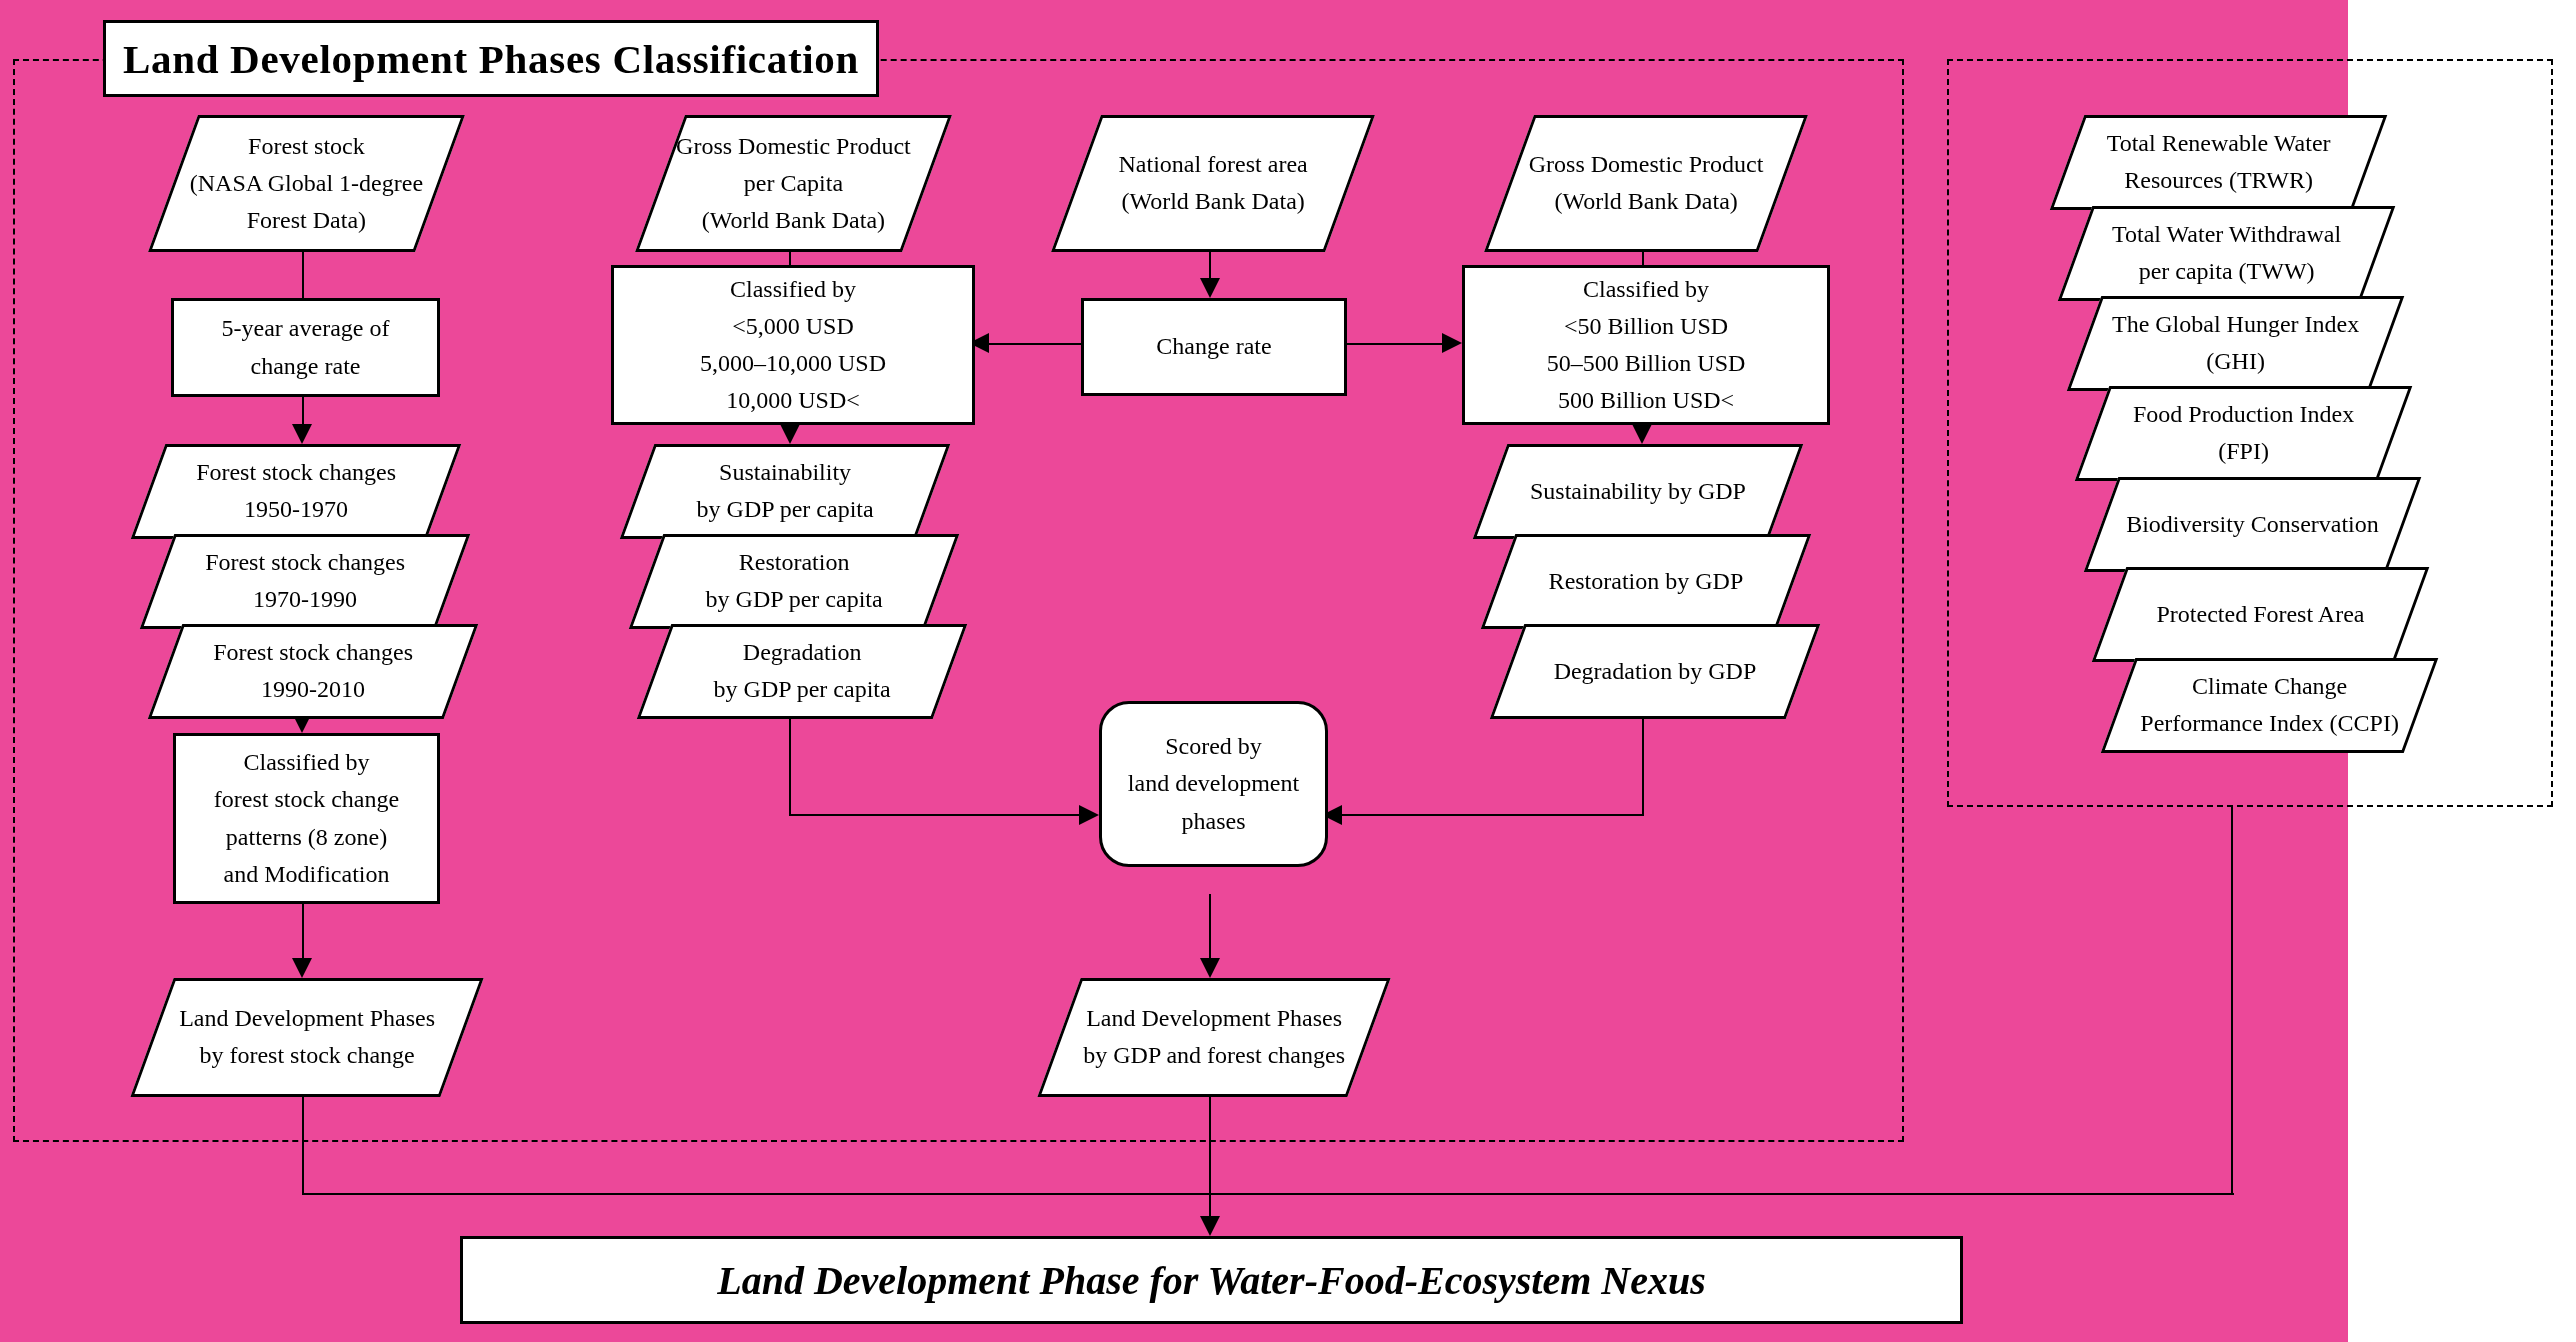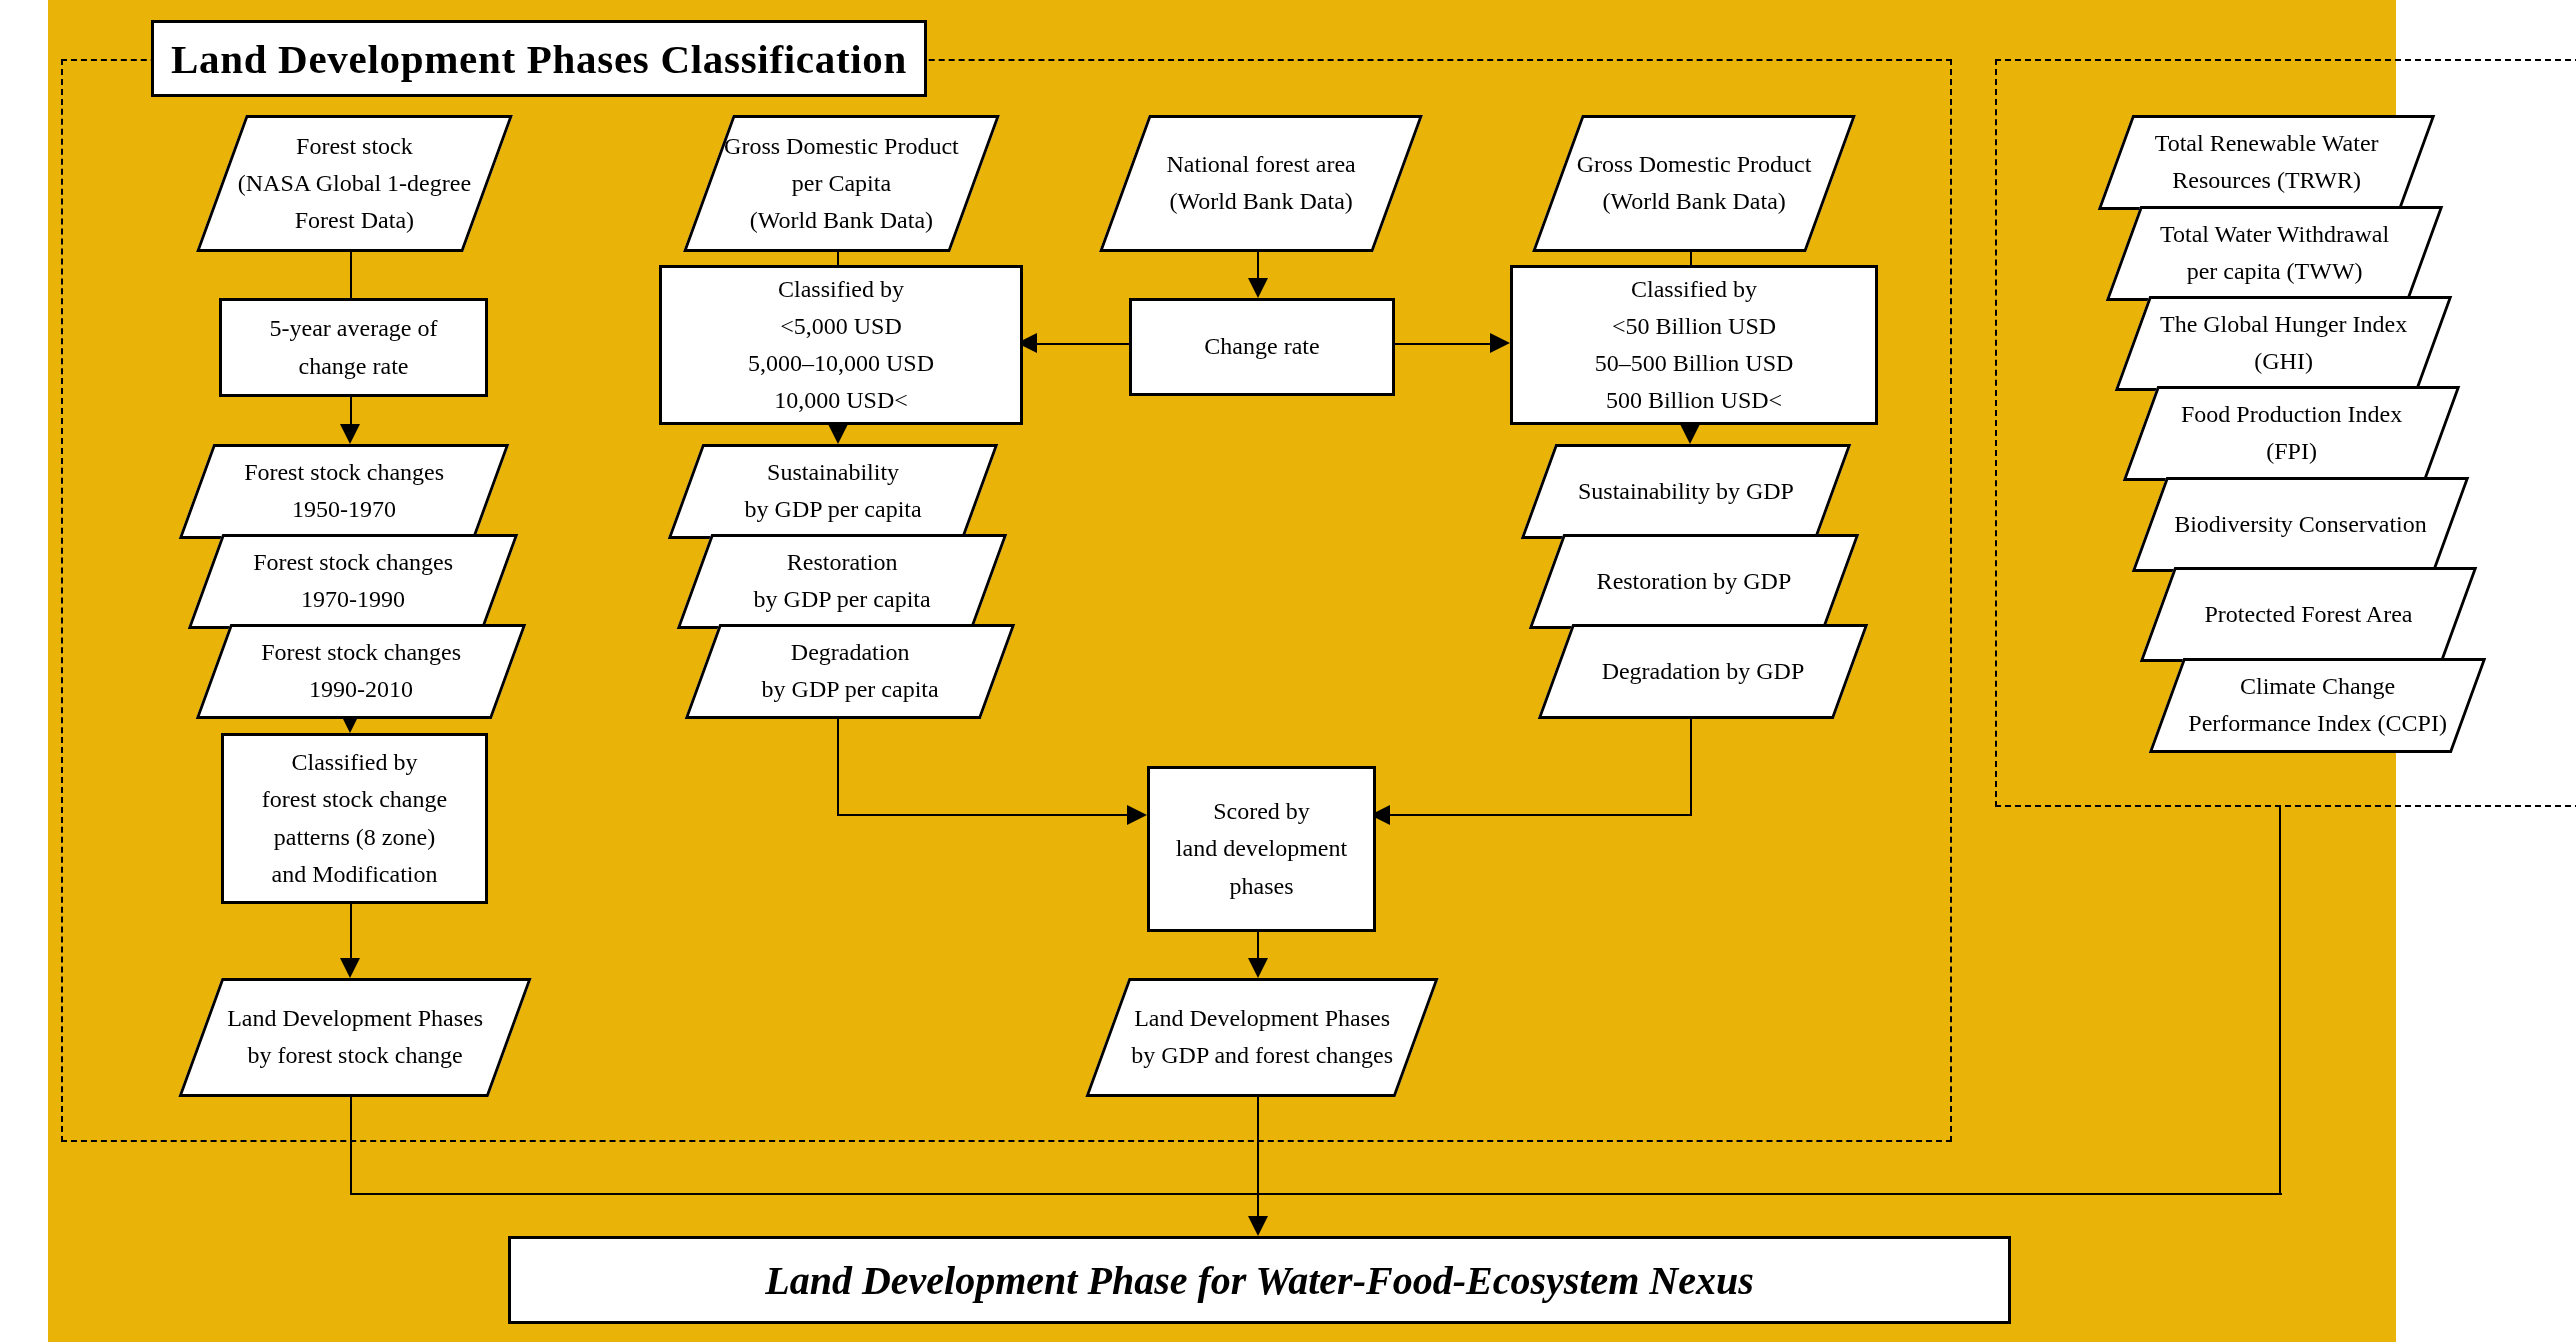--- a/index.html
+++ b/index.html
@@ -1,18 +1,18 @@
 <!DOCTYPE html>
 <html style="font-size:11.3px"><head>
 <meta charset="utf-8">
 <style>
   html,body { margin:0; padding:0; background:#ffffff; }
   .canvas {
-    position:relative; width:2348px; height:1343px; background:#eab308;
-    font-family:"Liberation Serif","DejaVu Serif",serif; color:#000;margin-left:48px;
+    position:relative; width:2348px; height:1343px; background:#ec4899;
+    font-family:"Liberation Serif","DejaVu Serif",serif; color:#000;
   }
   .dashedbox { position:absolute; border:2.8px dashed #000; background:transparent; }
   .titlebox {
     position:absolute; border:3.5px solid #000; background:#fff; z-index:6;
     display:flex; align-items:center; justify-content:center;
     font-weight:bold; font-size:41px; text-align:center; letter-spacing:0.7px;
   }
   .rect {
     position:absolute; border:3.5px solid #000; background:#fff; z-index:3;
     display:flex; align-items:center; justify-content:center;
@@ -158,21 +158,21 @@
   <div class="para" style="left:1498px; top:534px; width:290px; height:89px;">
     <span class="inner">Restoration by GDP</span>
   </div>
   <div class="para" style="left:1507px; top:624px; width:290px; height:89px;">
     <span class="inner">Degradation by GDP</span>
   </div>
   <div class="vline" style="left:1642px; top:713px; height:103px;"></div>
   <div class="hline" style="left:1342px; top:814px; width:301px;"></div>
   <div class="arr left" style="left:1322px; top:805px;"></div>
 
-  <div class="rect" style="left:1099px; top:766px; width:223px; height:160px;">
+  <div class="rect" style="left:1099px; top:701px; width:223px; height:160px;border-radius:30px;">
     <span>Scored by
 land development
 phases</span>
   </div>
   <div class="vline" style="left:1209px; top:894px; height:64px;"></div>
   <div class="arr down" style="left:1200px; top:958px;"></div>
   <div class="para" style="left:1059px; top:978px; width:304px; height:113px;">
     <span class="inner">Land Development Phases
 by GDP and forest changes</span>
   </div>

